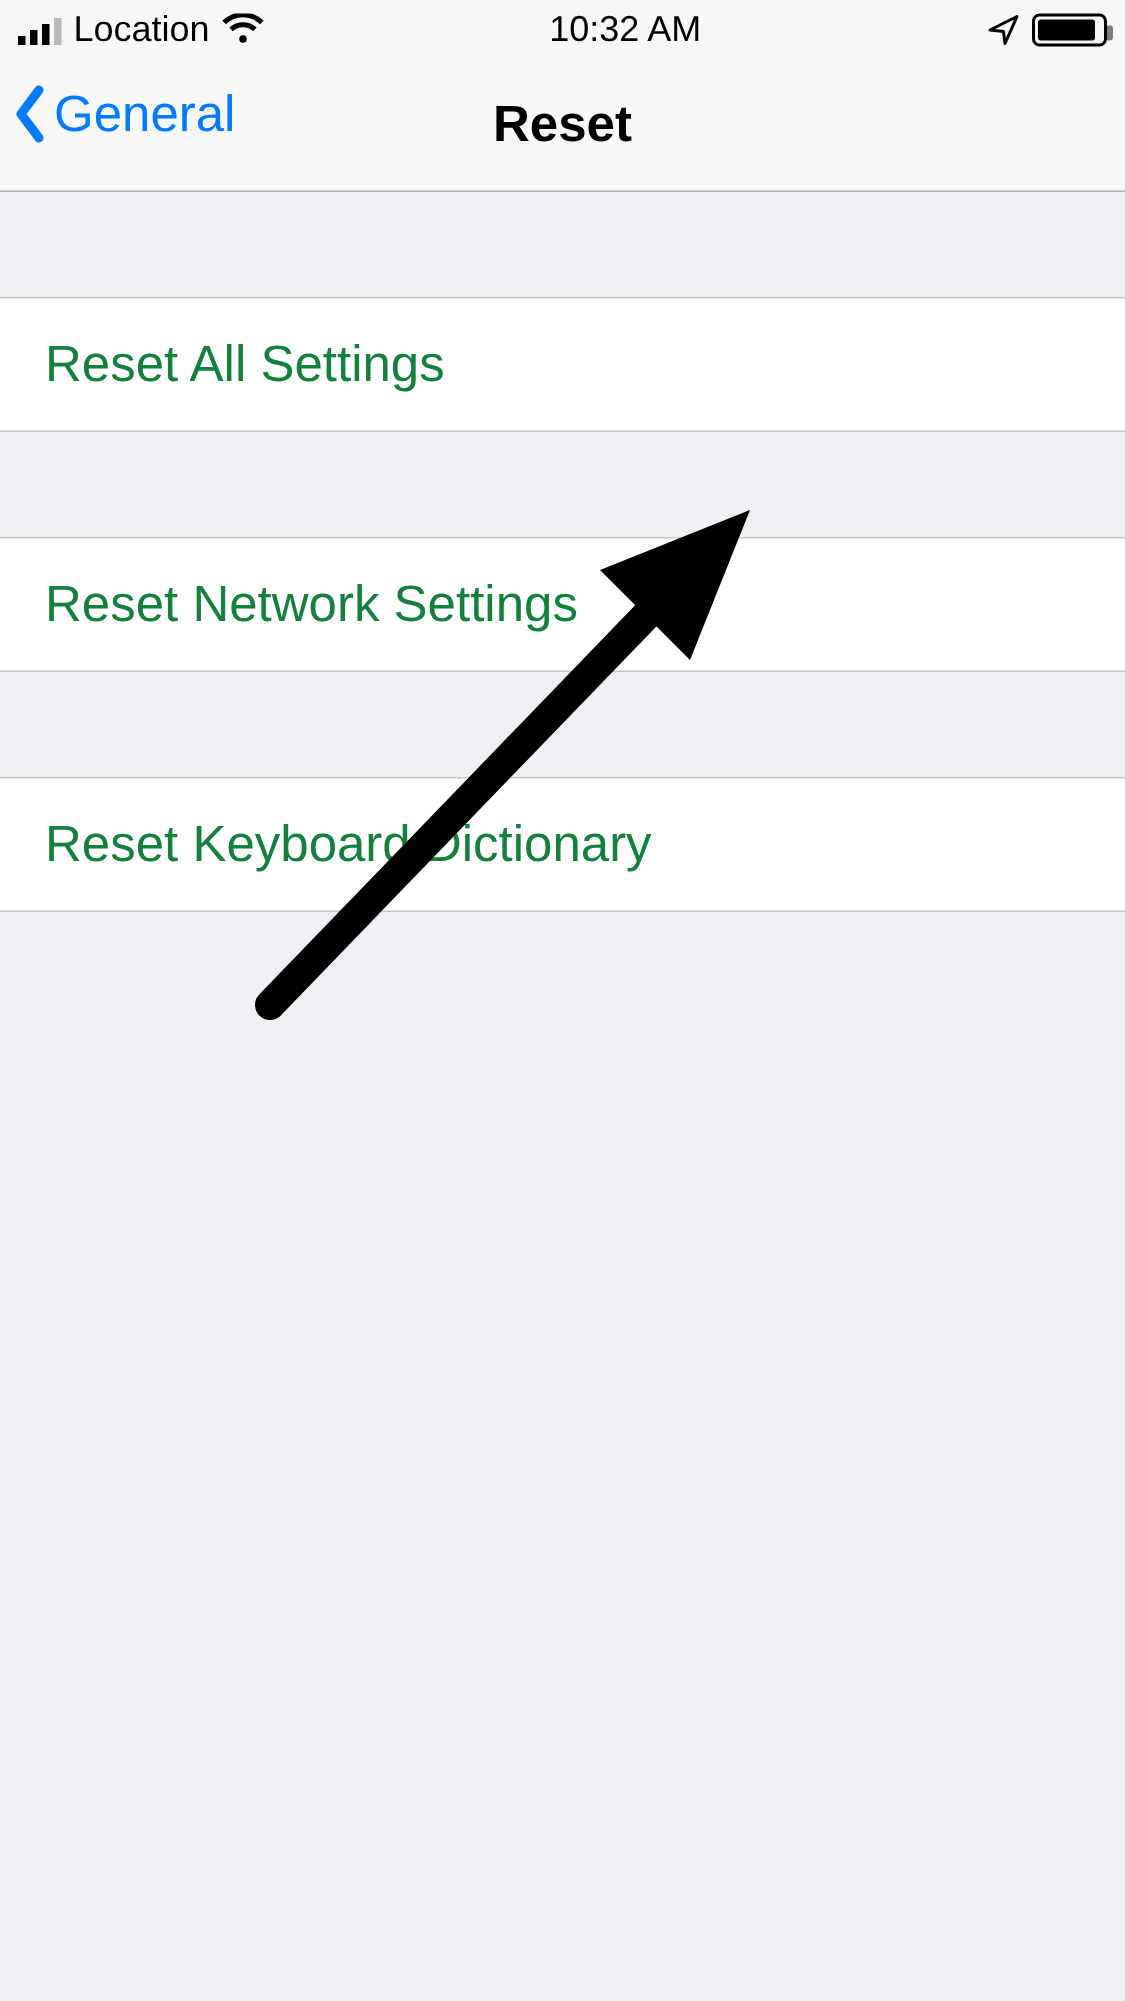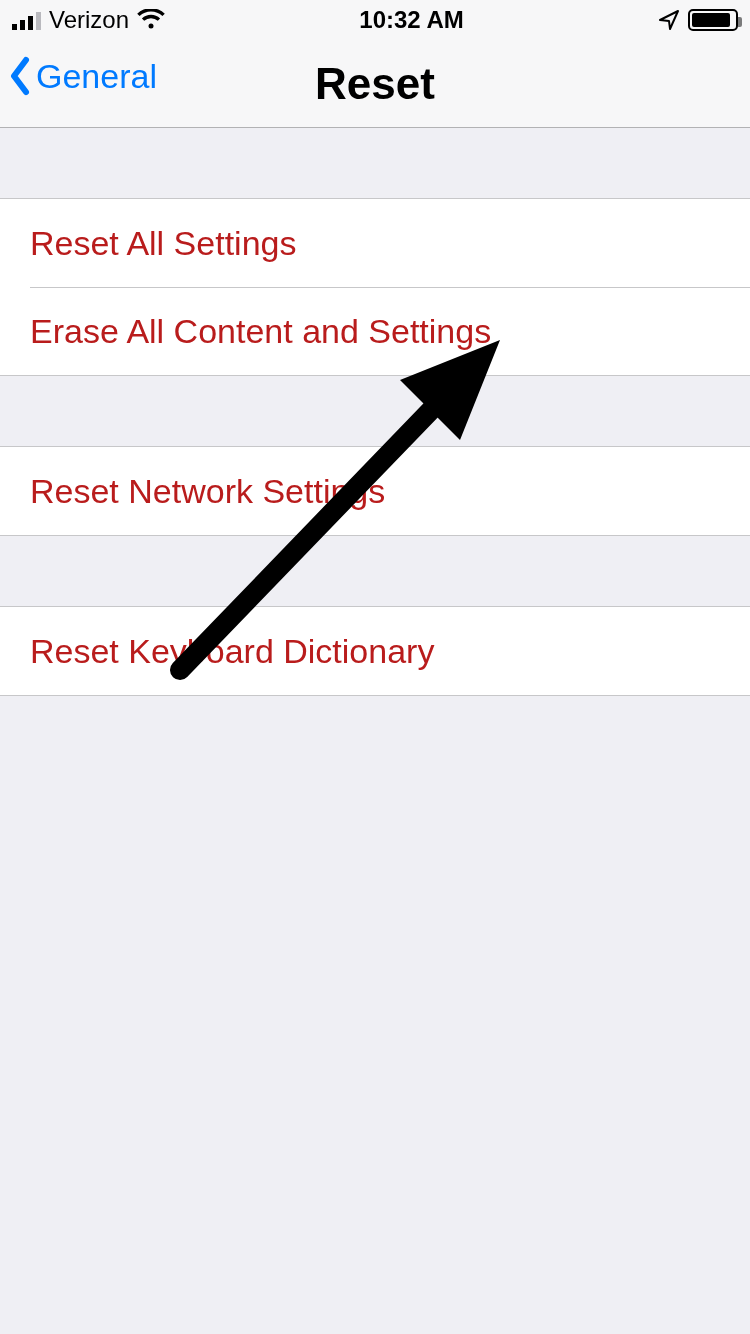--- a/index.html
+++ b/index.html
@@ -17,21 +17,21 @@
     height:40px;
     display:flex;
     align-items:center;
     justify-content:space-between;
     padding:0 12px;
     font-size:24px;
     font-weight:400;
     background:#f7f7f8;
   }
   .status-left, .status-right { display:flex; align-items:center; gap:8px; }
-  .status-center { font-weight:700; }
+  .status-center { font-weight:400; }
   .signal-bars { display:flex; align-items:flex-end; gap:3px; height:20px; }
   .signal-bars span { width:5px; background:#000; display:block; }
   .signal-bars span:nth-child(1){height:6px;}
   .signal-bars span:nth-child(2){height:10px;}
   .signal-bars span:nth-child(3){height:14px;}
   .signal-bars span:nth-child(4){height:18px; background:#b9b9be;}
   .wifi-icon svg { display:block; }
   .loc-icon svg { display:block; }
   .battery {
     width:50px; height:22px; border:2px solid #000; border-radius:5px;
@@ -53,38 +53,38 @@
     align-items:center;
   }
   .back-button {
     position:absolute; left:8px; top:0; bottom:15px;
     display:flex; align-items:center; gap:4px;
     color:#007aff; font-size:34px;
     cursor:pointer;
   }
   .back-chevron svg { display:block; }
   .nav-title {
-    margin:0 auto; font-size:44px; font-weight:600;
+    margin:0 auto; font-size:34px; font-weight:600;
   }
 
   
   .group-gap { height:70px; }
   .group-gap-small { height:70px; }
 
   .table-group {
     background:#fff;
     border-top:1px solid #c7c7c9;
     border-bottom:1px solid #c7c7c9;
   }
   .cell {
     min-height:88px;
     display:flex; align-items:center;
     padding:0 30px;
     font-size:34px;
-    color:#b91c1c;
+    color:#15803d;
     cursor:pointer;
     position:relative;
     text-align:right;
   }
   .cell + .cell::before{
     content:""; position:absolute; top:0; left:30px; right:0; height:1px;
     background:#c7c7c9;
   }
 
   
@@ -101,21 +101,21 @@
 <body>
 
 <div class="status-bar">
   <div class="status-left">
     <span class="signal-bars">
       <span></span>
         <span></span>
         <span></span>
         <span></span>
     </span>
-    <span>Verizon</span>
+    <span>Location</span>
     <span class="wifi-icon">
       <svg width="28" height="22" viewBox="0 0 28 22">
         <path d="M14 19.5a2.5 2.5 0 1 0 0-5 2.5 2.5 0 0 0 0 5Z" fill="#000"></path>
         <path d="M7.2 11.8a10 10 0 0 1 13.6 0l2.3-2.4a13.3 13.3 0 0 0-18.2 0l2.3 2.4Z" fill="#000"></path>
         <path d="M2.6 7.1a16.6 16.6 0 0 1 22.8 0L27.8 4.7a20 20 0 0 0-27.6 0L2.6 7.1Z" fill="#000"></path>
       </svg>
     </span>
   </div>
   <div class="status-center">10:32 AM</div>
   <div class="status-right">
@@ -140,23 +140,20 @@
     <span>General</span>
   </div>
   <div class="nav-title">Reset</div>
 </div>
 
 <div class="group-gap"></div>
 <div class="table-group">
   <div class="cell">
     <span>Reset All Settings</span>
   </div>
-  <div class="cell">
-    <span>Erase All Content and Settings</span>
-  </div>
 </div>
 
 <div class="group-gap-small"></div>
 <div class="table-group">
   <div class="cell">
     <span>Reset Network Settings</span>
   </div>
 </div>
 
 <div class="group-gap-small"></div>

